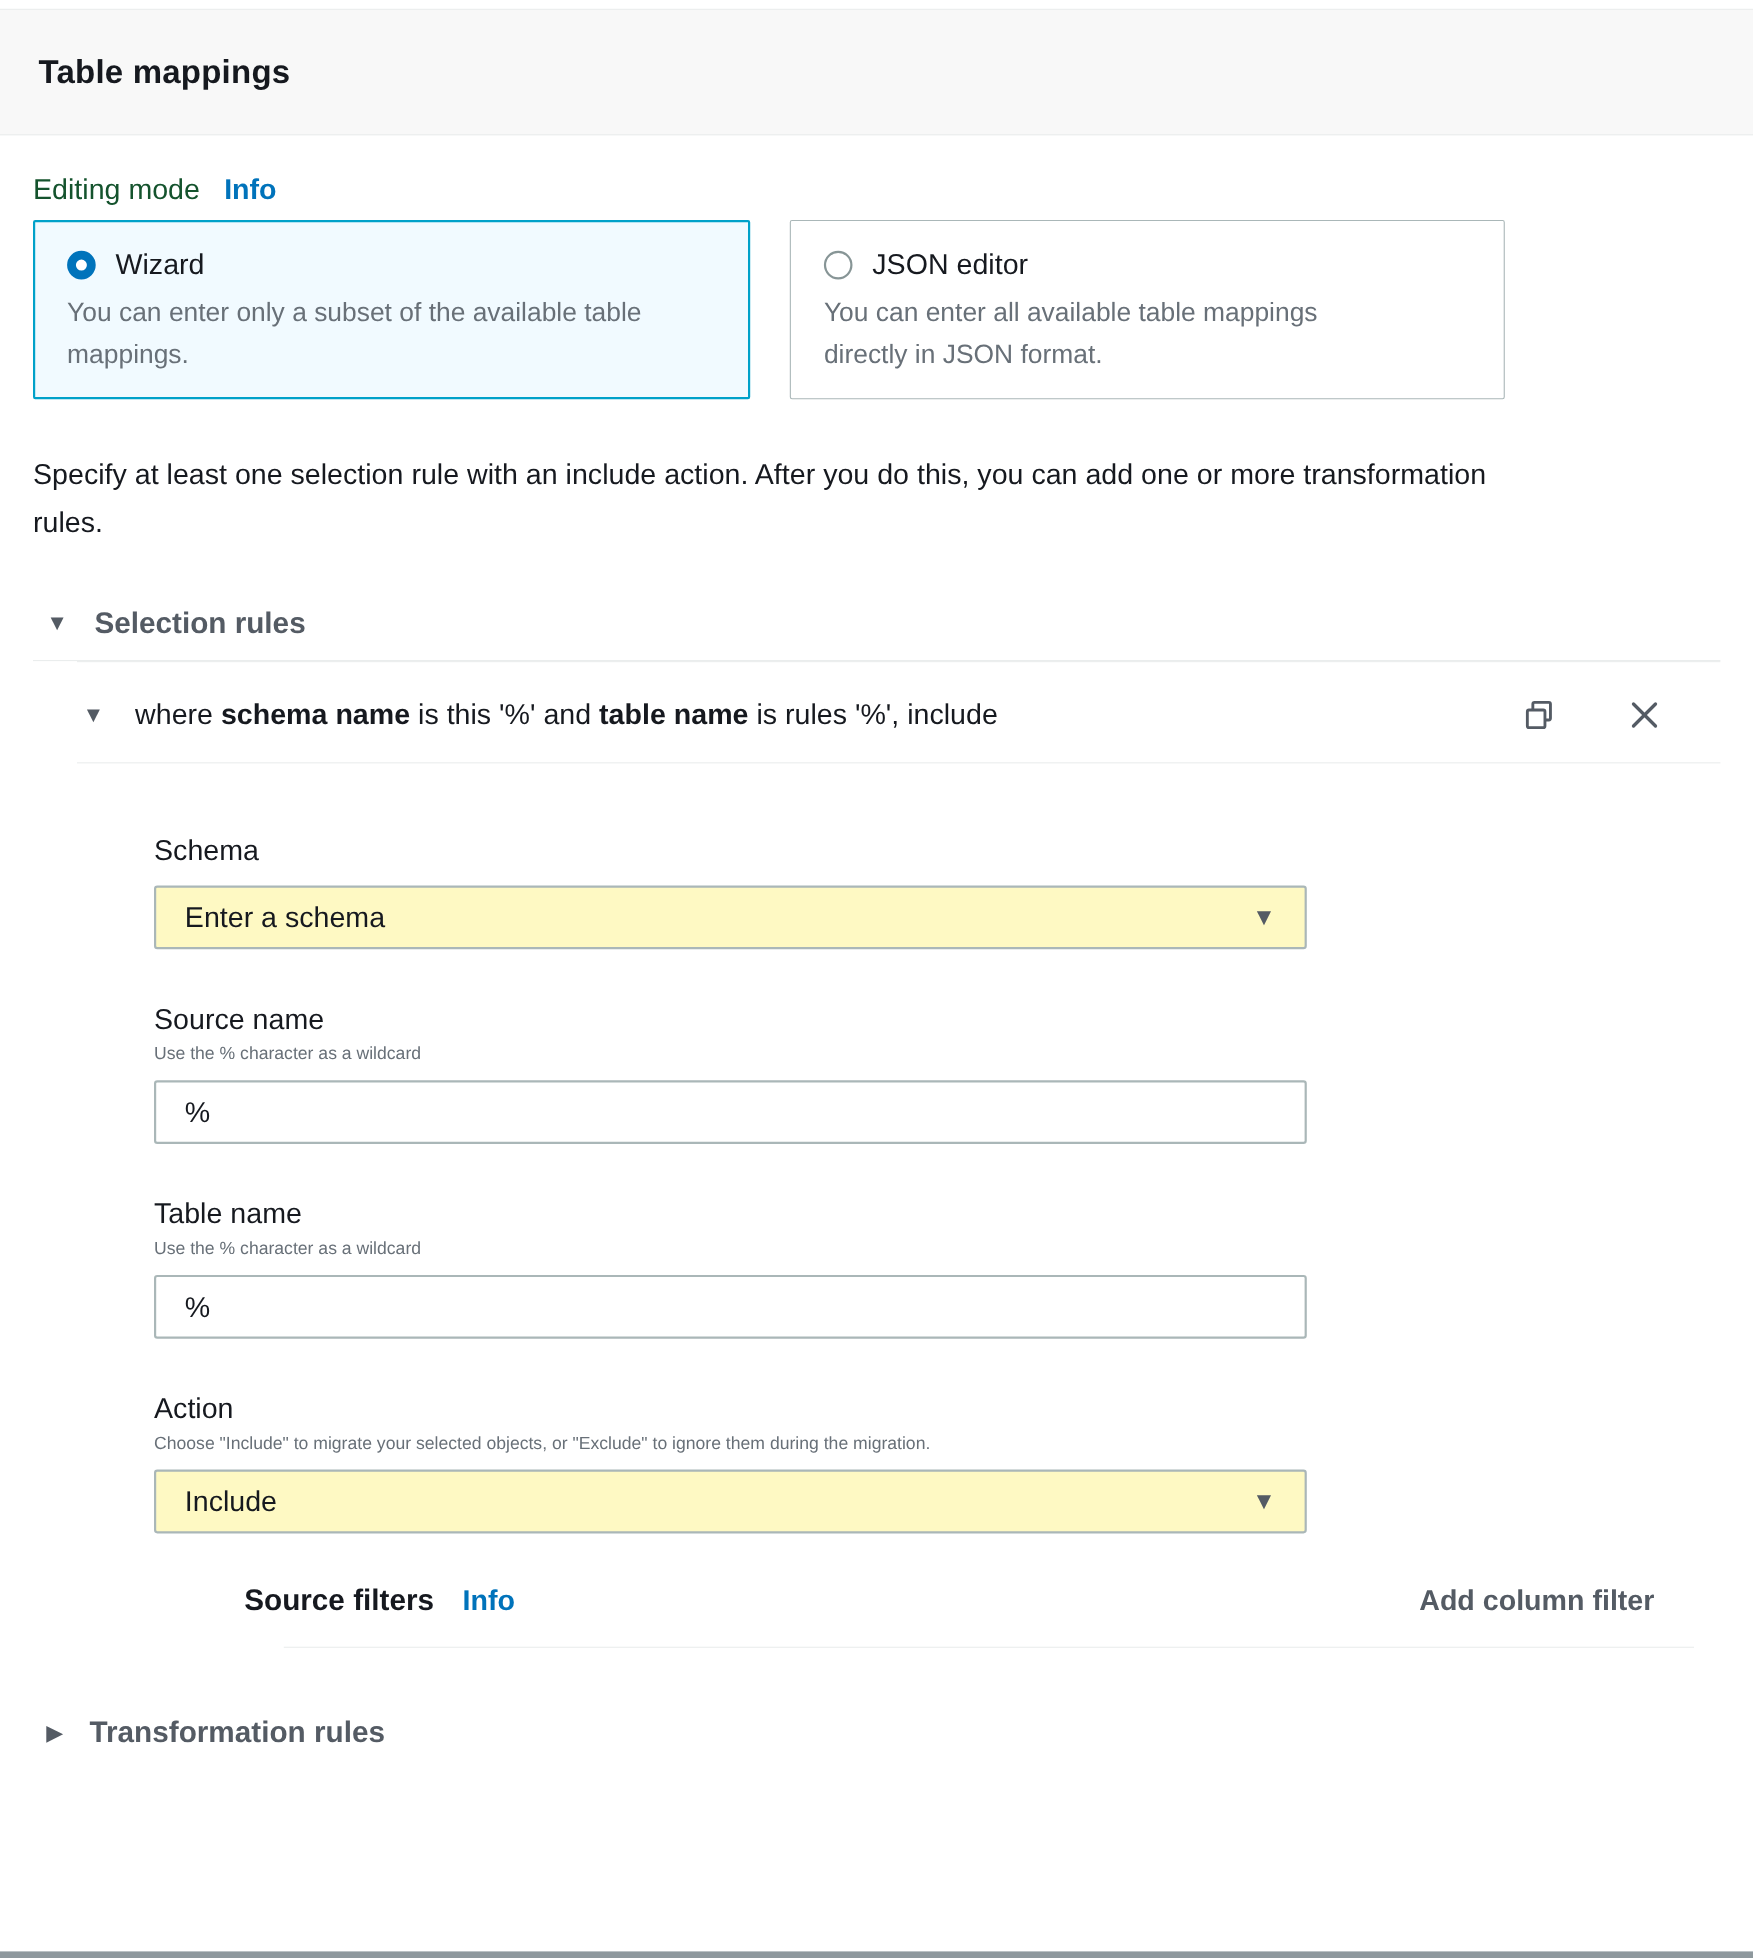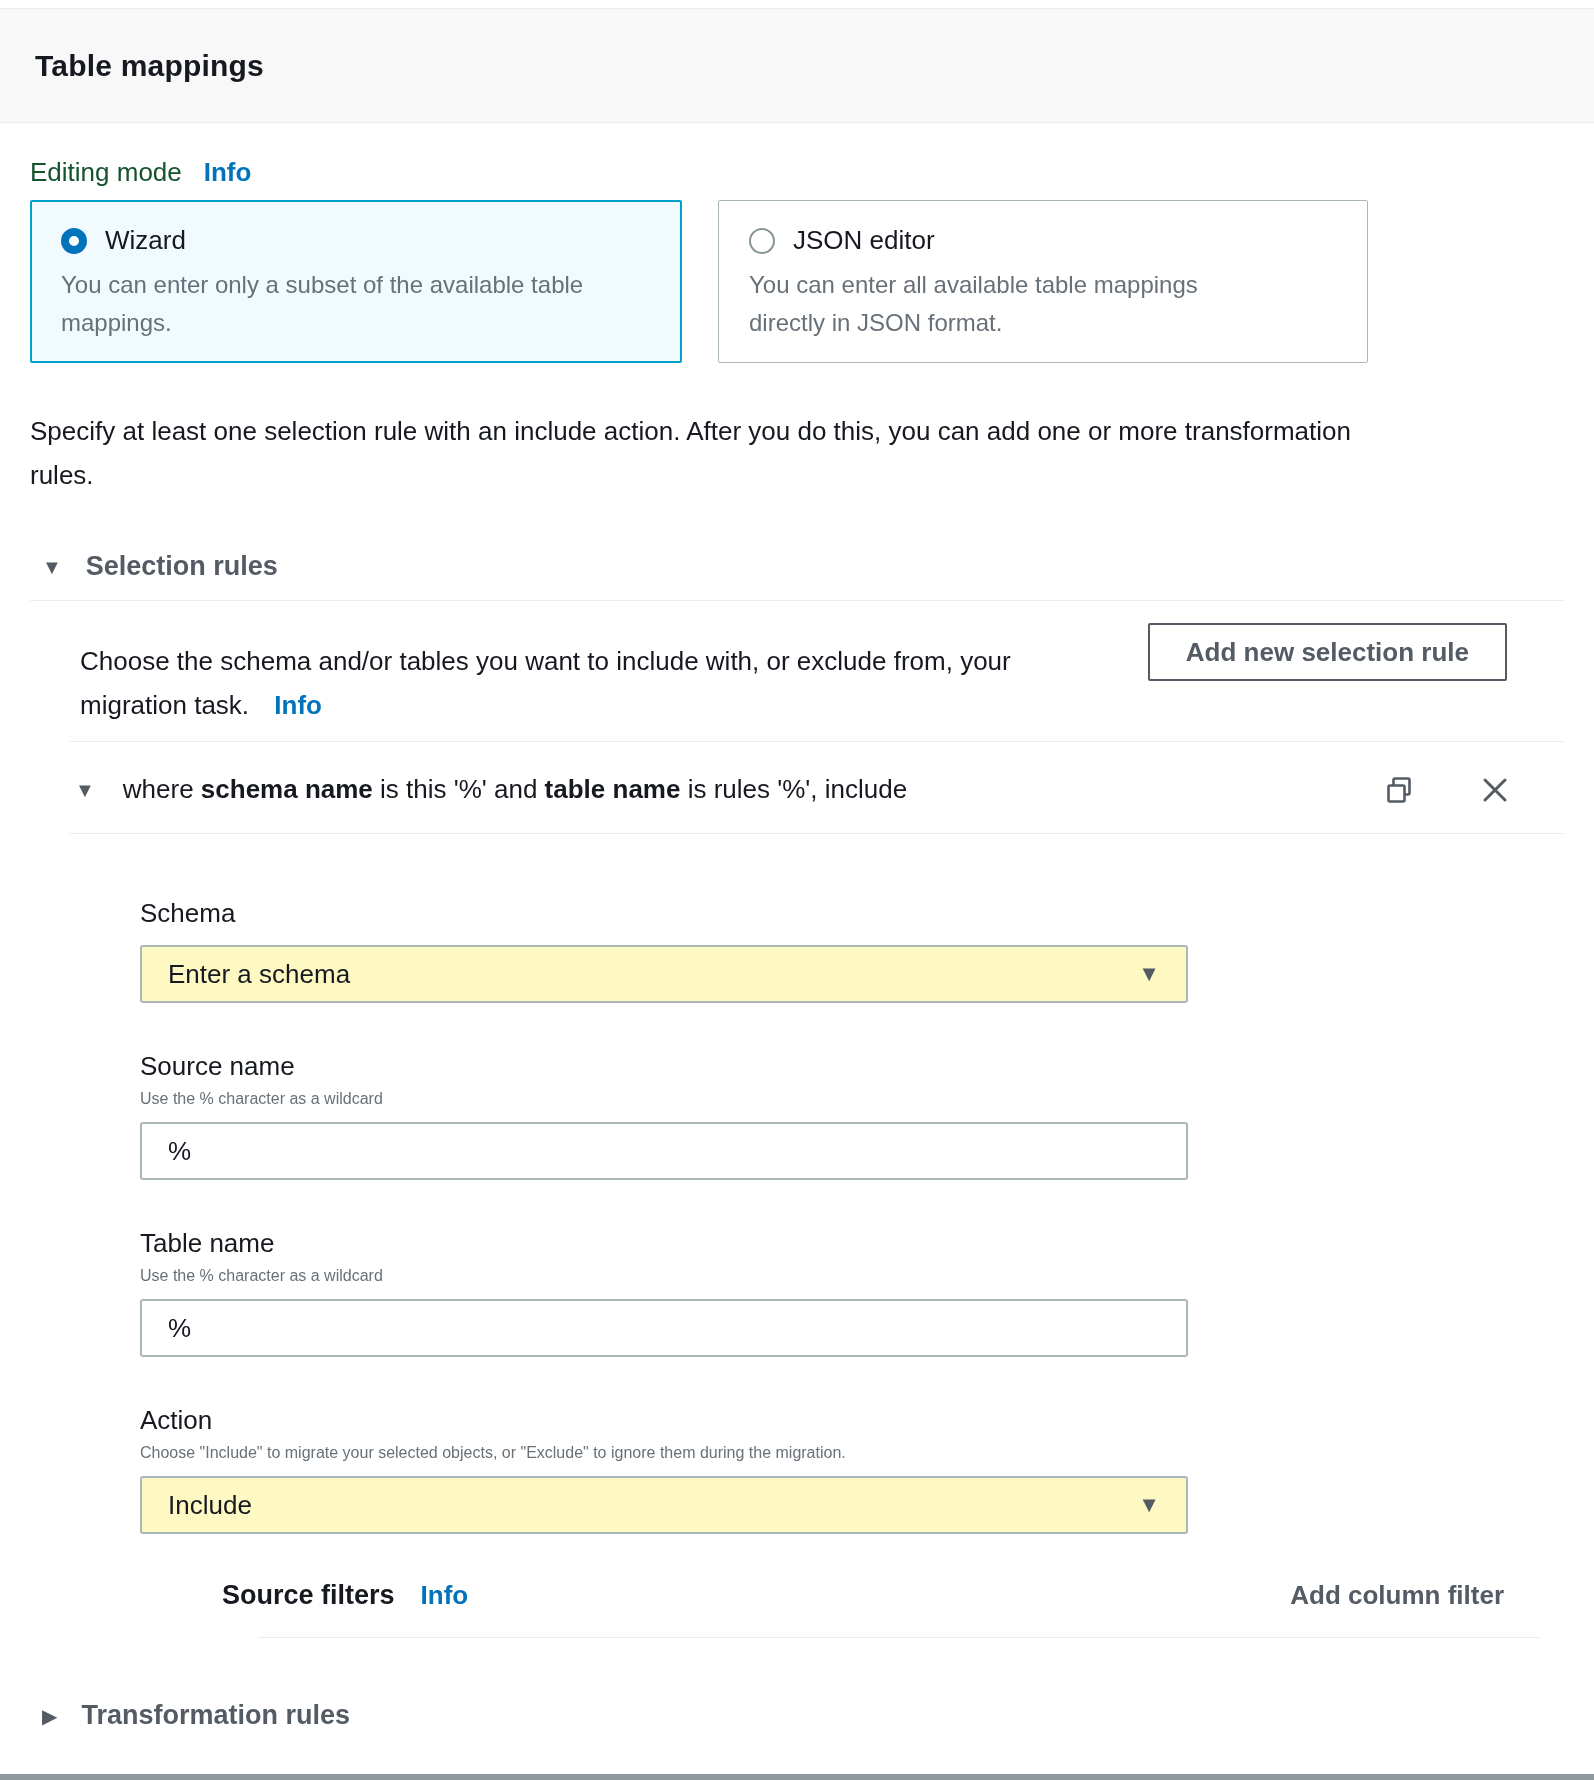--- a/index.html
+++ b/index.html
@@ -153,27 +153,20 @@
     </div>
 
     <p class="intro">Specify at least one selection rule with an include action. After you do this, you can add one or more transformation rules.</p>
 
     <div class="expander">
       <span class="tri">▼</span>
       <span class="expander-title">Selection rules</span>
     </div>
     <div class="divider full"></div>
 
-    <div class="choose-row">
-      <div class="choose-desc">
-        <span>Choose the schema and/or tables you want to include with, or exclude from, your migration task.</span>
-        <a class="info-link" style="margin-left:18px">Info</a>
-      </div>
-      <button class="btn-secondary">Add new selection rule</button>
-    </div>
     <div class="divider indent"></div>
 
     <div class="rule-header">
       <span class="tri">▼</span>
       <div class="rule-summary">
         <span>where </span><b>schema name</b><span> is this '%' and </span><b>table name</b><span> is rules '%', include</span>
       </div>
       <div class="rule-actions">
         <svg class="icon-btn" width="30" height="30" viewBox="0 0 30 30" fill="none" stroke="#545b64" stroke-width="2.6">
           <rect x="9.5" y="3.5" width="16" height="16" rx="1.5"></rect>

